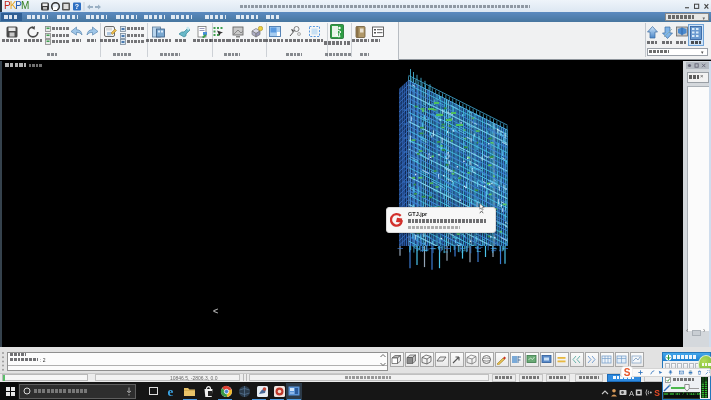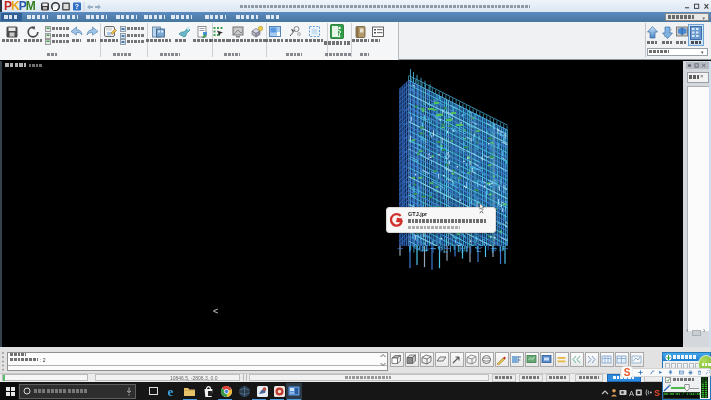--- a/index.html
+++ b/index.html
@@ -1,16 +1,16 @@
 <!DOCTYPE html>
 <html><head><meta charset="utf-8"><style>*{margin:0;padding:0;box-sizing:border-box;-webkit-font-smoothing:antialiased}body{font-family:"Liberation Sans",sans-serif;width:711px;height:400px;overflow:hidden;position:relative;background:#000}#root{position:absolute;left:0;top:0;width:711px;height:400px;overflow:hidden}.ab{position:absolute}</style></head><body>
 <div id="root">
     <div style="position:absolute;left:0px;top:0px;width:711px;height:12px;background:linear-gradient(#eef4fa,#dce7f2)"></div>
     <div style="position:absolute;left:0px;top:0px;width:2px;height:12px;background:#26323e"></div>
-    <div class="ab" style="left:4px;top:1px;font-weight:bold;font-size:12px;letter-spacing:-1px;line-height:10px"><span style="color:#c4261d">P</span><span style="color:#e8a51e">K</span><span style="color:#2458b0">P</span><span style="color:#33801f">M</span></div>
+    <div class="ab" style="left:4px;top:1px;font-weight:normal;font-size:10px;letter-spacing:-1px;line-height:10px"><span style="color:#c4261d">P</span><span style="color:#e8a51e">K</span><span style="color:#2458b0">P</span><span style="color:#33801f">M</span></div>
     <svg class="ab" style="left:40px;top:1.5px" width="70" height="9" viewBox="0 0 70 9">
       <rect x="1" y="0.5" width="8" height="8" rx="1.5" fill="#3a3a3a"></rect>
       <rect x="2.5" y="1.5" width="5" height="2.5" fill="#eee"></rect>
       <rect x="3" y="5" width="4" height="2.5" fill="#bbb"></rect>
       <circle cx="15.5" cy="4.5" r="3.8" fill="none" stroke="#3a3a3a" stroke-width="1.6"></circle>
       <rect x="13" y="5" width="4" height="3" fill="#fff"></rect>
       <rect x="22" y="0.5" width="8" height="8" rx="1" fill="#555"></rect>
       <rect x="23.5" y="2" width="5" height="5" fill="#ddd"></rect>
       <rect x="33" y="0.5" width="8" height="8" rx="1" fill="#2d6fc2"></rect>
       <text x="37" y="7.2" font-size="7" fill="#fff" text-anchor="middle" font-weight="bold">?</text>

